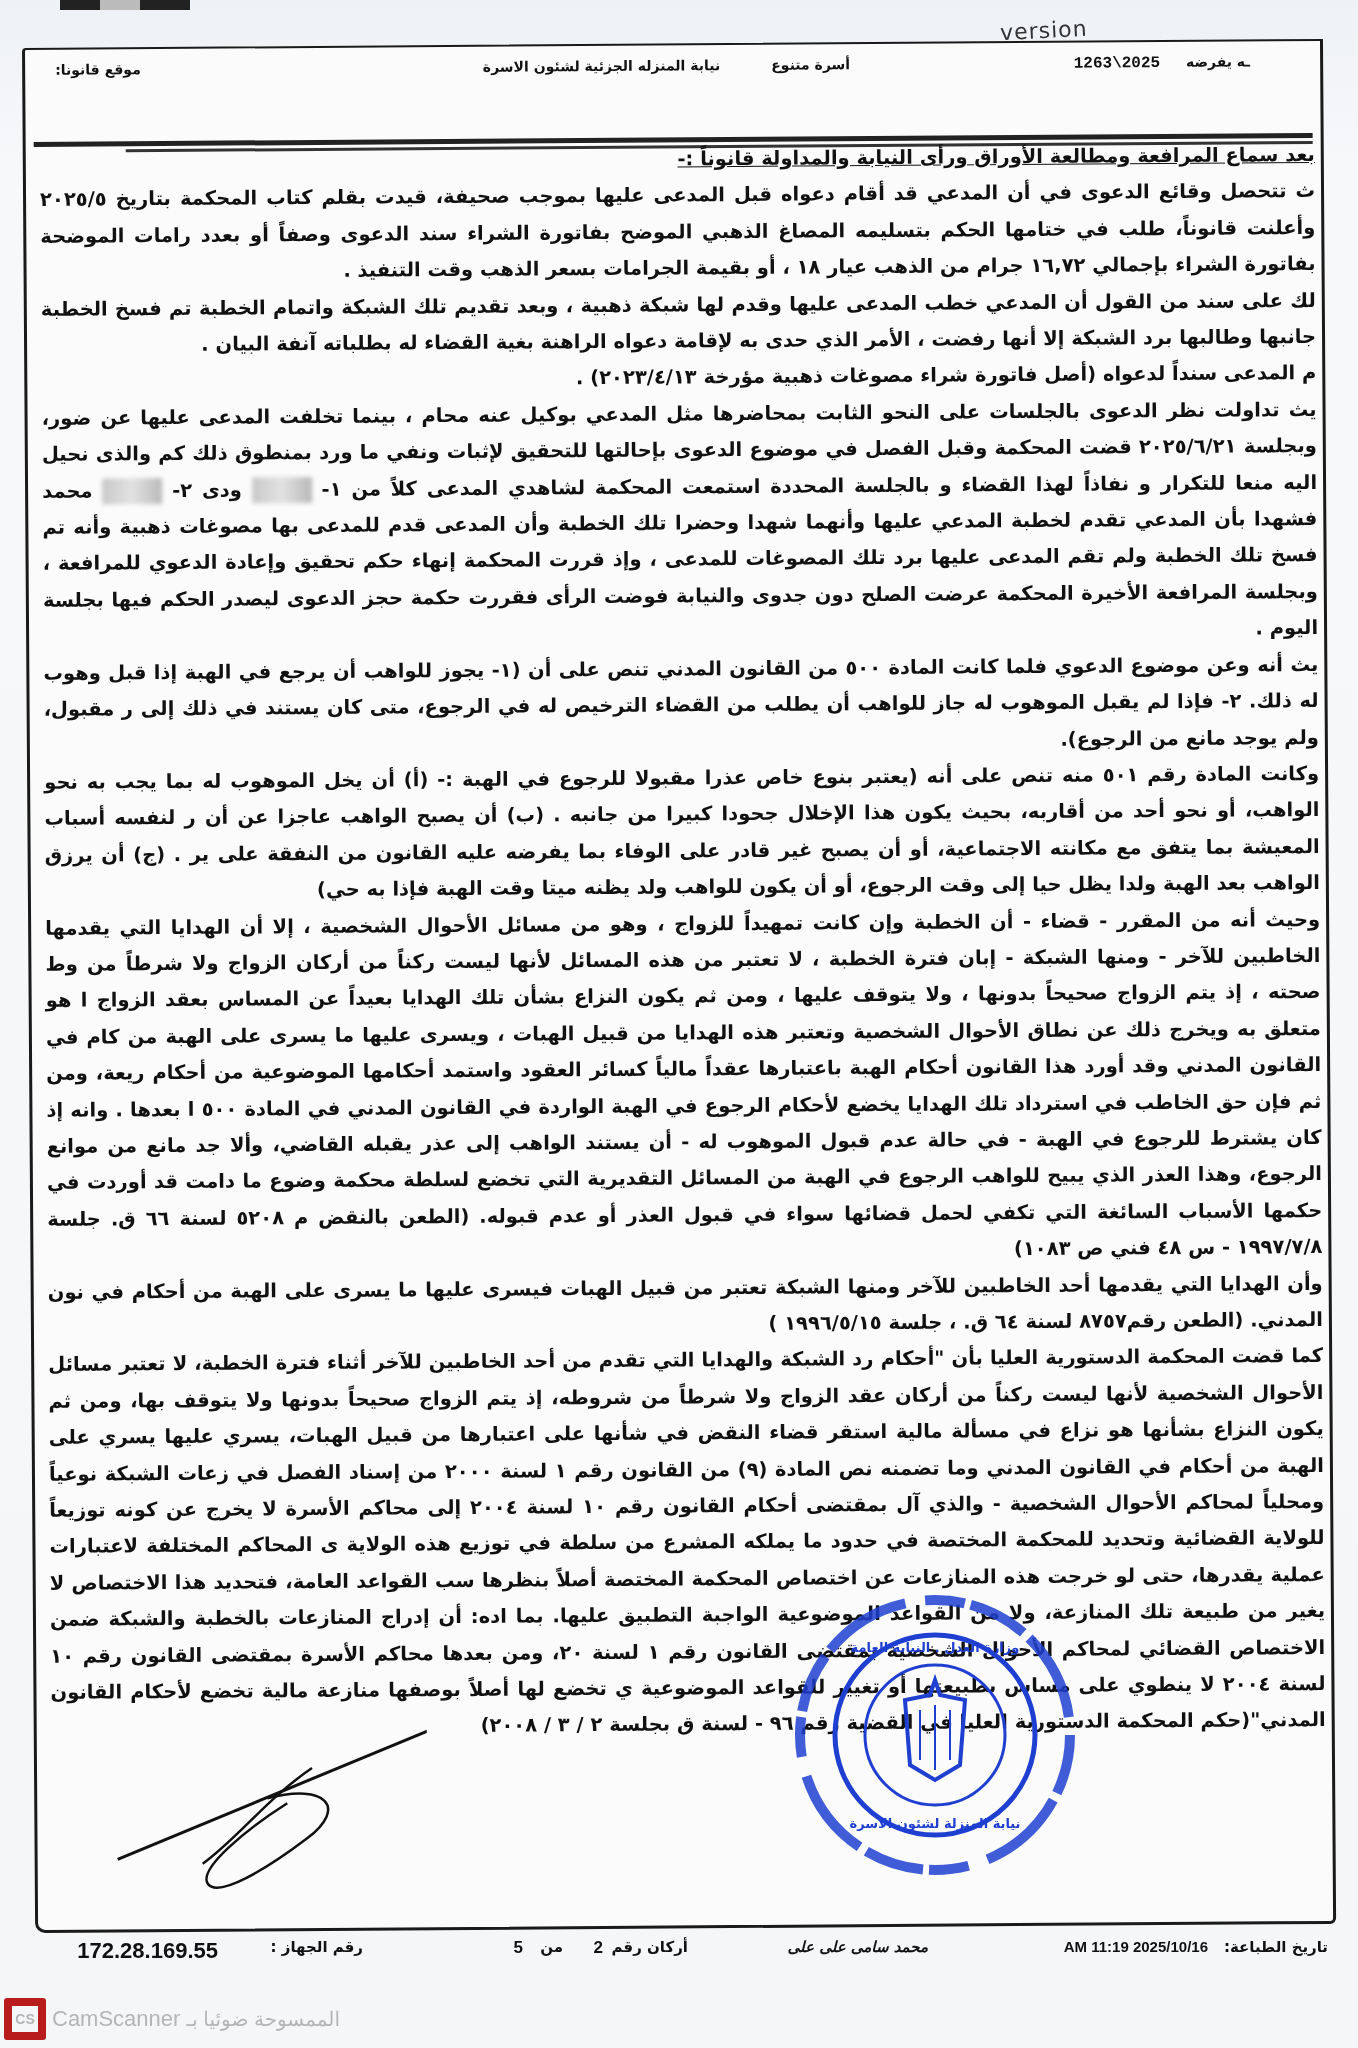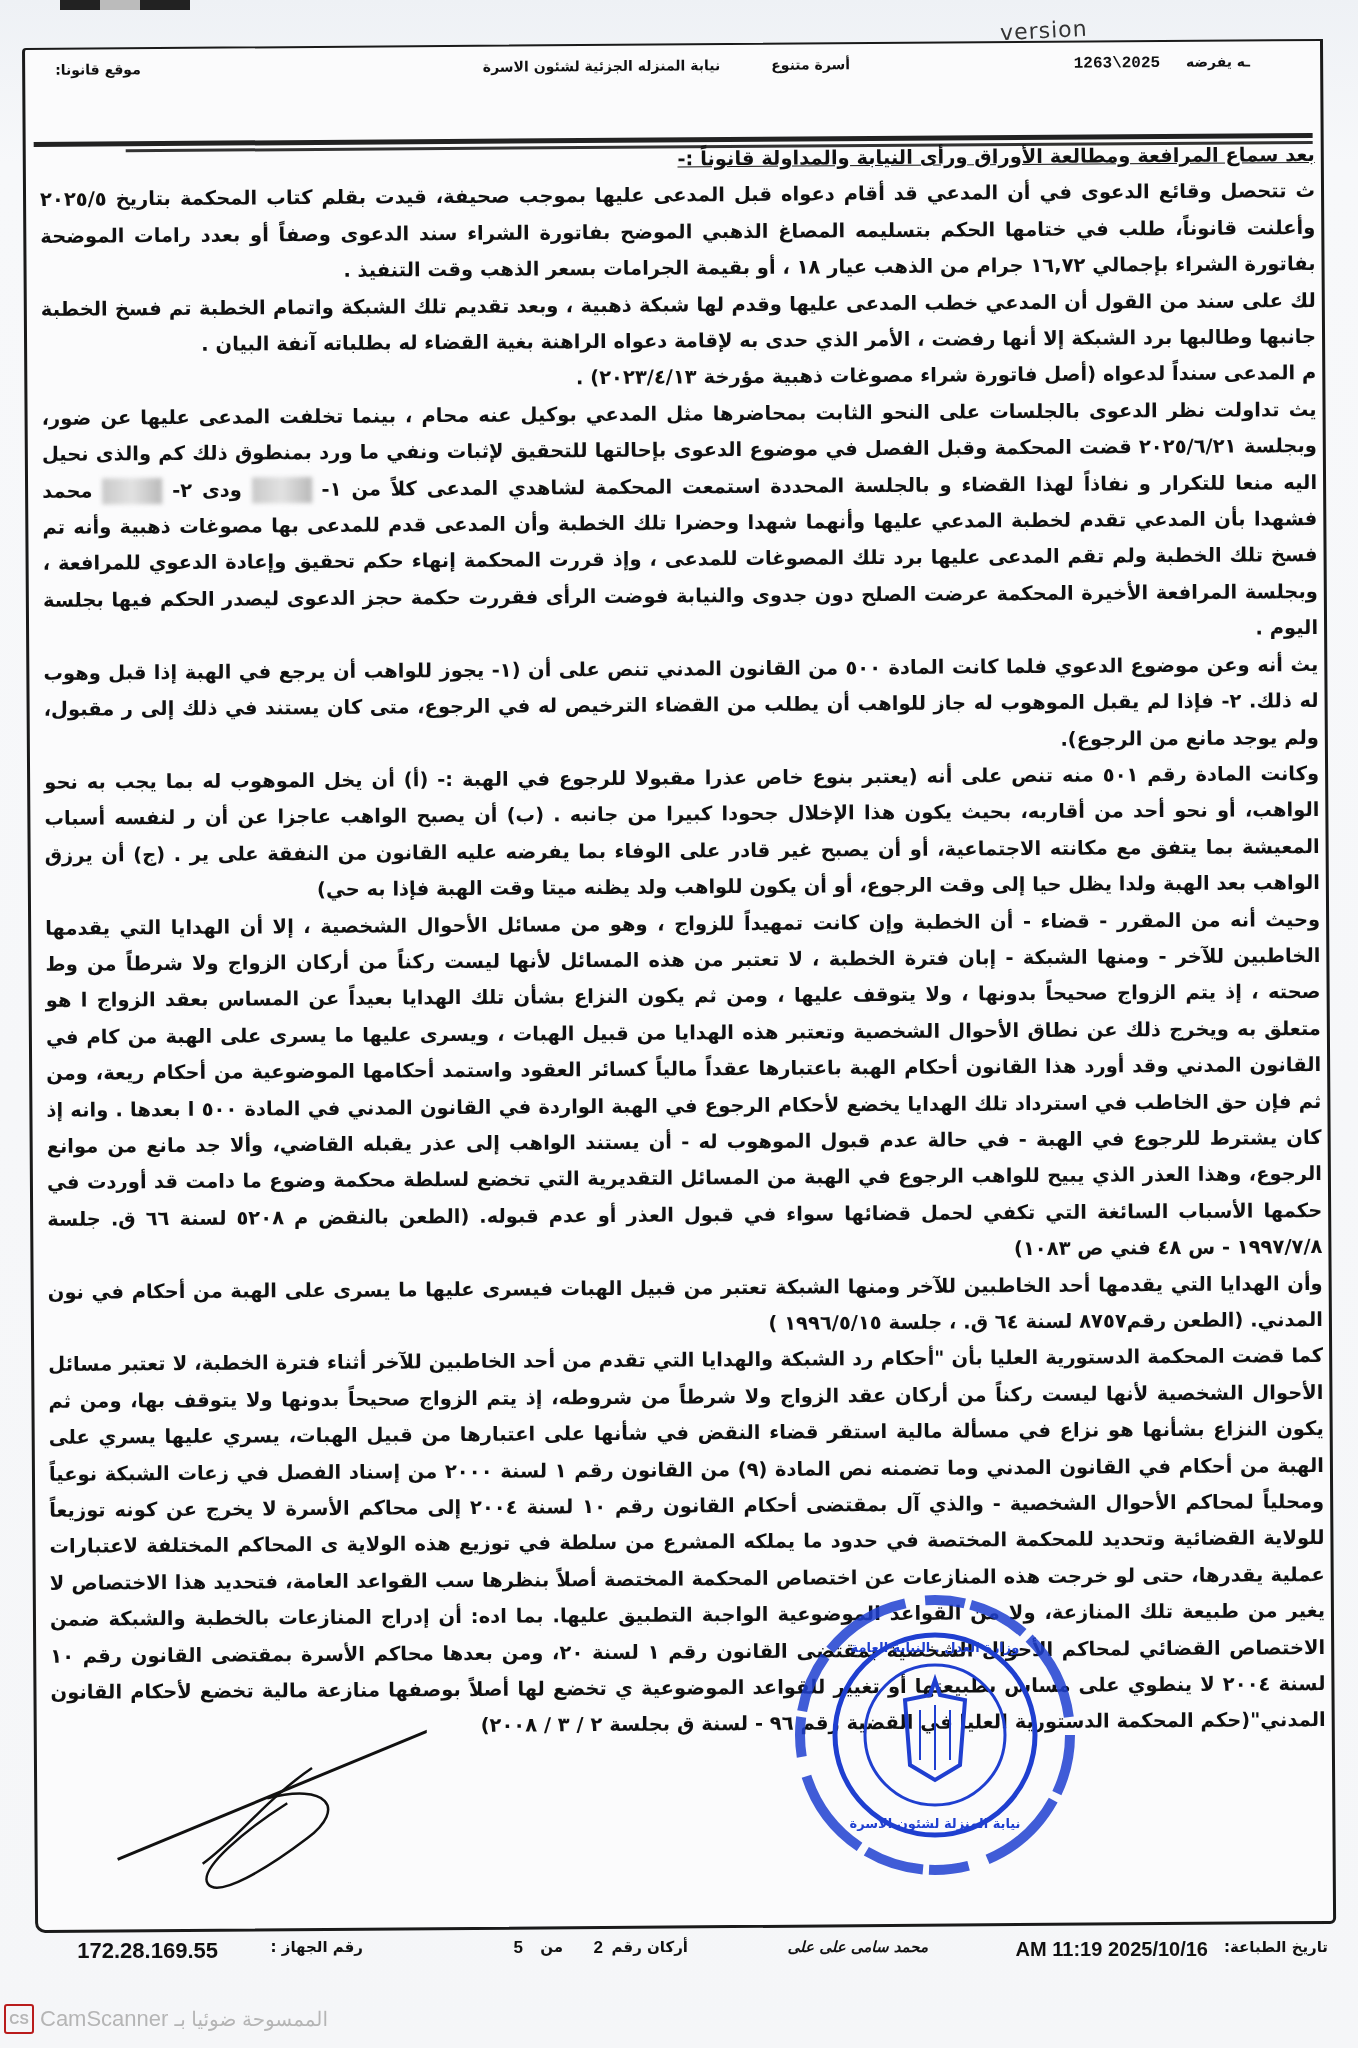--- a/index.html
+++ b/index.html
@@ -56,36 +56,36 @@
     position: absolute; left: 790px; top: 1590px; width: 290px; height: 290px;
   }
   .signature { position: absolute; left: 70px; top: 1680px; width: 320px; height: 170px; }
 
   .footer {
     position: absolute; top: 1930px; left: 0; right: 0; height: 36px;
     direction: rtl; font-size: 15px; font-weight: bold;
   }
   .footer span { position: absolute; top: 8px; white-space: nowrap; }
   .footer .f-date-l { right: 30px; }
-  .footer .f-date { right: 150px; font-family: "Liberation Sans", sans-serif; font-size: 20px; }
+  .footer .f-date { right: 150px; font-family: "Liberation Sans", sans-serif; font-size: 15px; }
   .footer .f-user { right: 430px; font-style: italic; }
   .footer .f-page-l { right: 670px; }
   .footer .f-page { right: 755px; font-family: "Liberation Sans", sans-serif; font-size: 17px; }
   .footer .f-of { right: 795px; text-align: right; }
   .footer .f-total { right: 835px; font-family: "Liberation Sans", sans-serif; font-size: 17px; }
   .footer .f-dev-l { right: 995px; }
   .footer .f-ip { right: 1140px; font-family: "Liberation Sans", sans-serif; font-size: 22px; }
 
   .watermark {
     position: absolute; left: 4px; top: 2004px; height: 30px;
     display: flex; align-items: center; gap: 6px; color: #b5b5b5;
     font-family: "Liberation Sans", sans-serif; font-size: 22px;
   }
   .cs-box {
-    width: 26px; height: 26px; border: 2px solid #b91c1c; border-radius: 3px;
+    width: 26px; height: 26px; border: 8px solid #b91c1c; border-radius: 3px;
     display: flex; align-items: center; justify-content: center; font-size: 14px; font-weight: bold;
   }
   .wm-ar { direction: rtl; font-family: Liberation Sans, sans-serif; font-size: 20px; }
 </style>
 </head>
 <body>
 
 <div class="scan-edge"></div>
 <div class="top-dark"></div>
 <div class="top-grey"></div>

